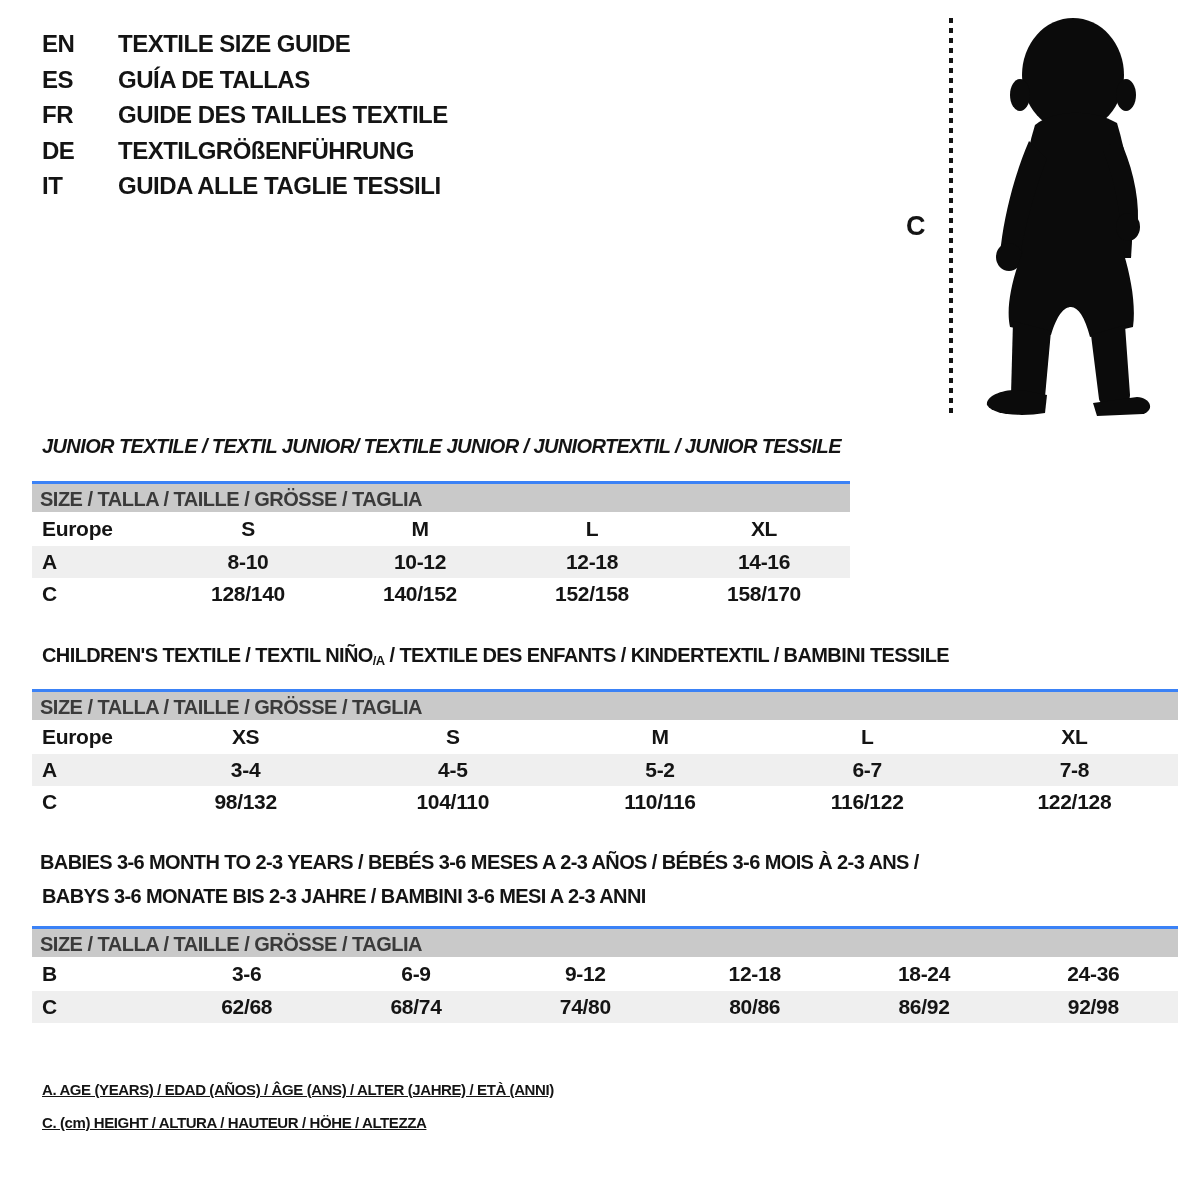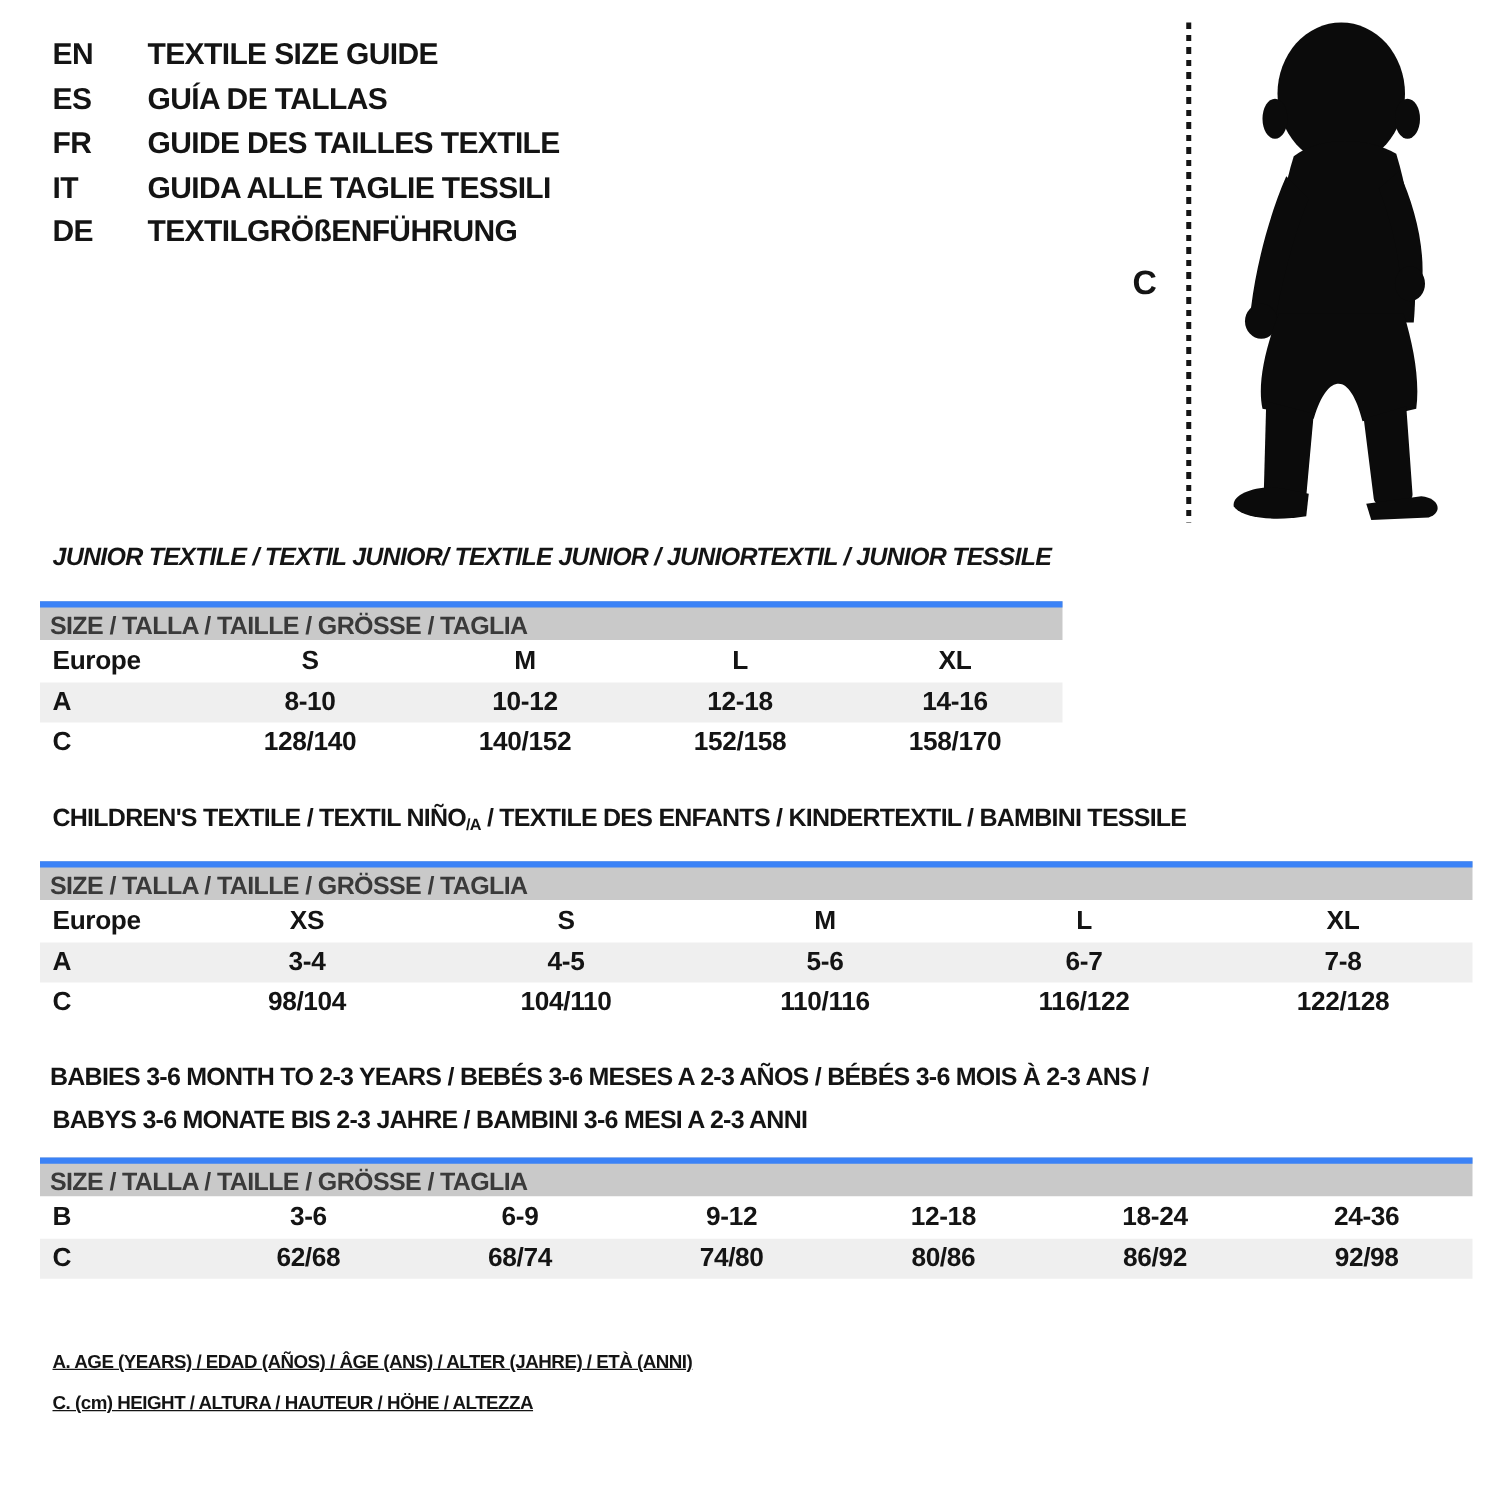--- a/index.html
+++ b/index.html
@@ -30,21 +30,21 @@
   #babies-title1{left:40px;top:850px;}
   #babies-title2{left:42px;top:884px;}
   .subscript{font-size:13px;position:relative;top:3px;}
 
   
   .size-table{left:32px;}
   #junior-table{top:481px;width:818px;}
   #children-table{top:689px;width:1146px;}
   #babies-table{top:926px;width:1146px;}
   .size-bar{height:31px;line-height:30px;box-sizing:border-box;
-    background:var(--size-bar-bg,#c9c9c9);border-top:5px solid #3b82f6;
+    background:var(--size-bar-bg,#c9c9c9);border-top:3px solid #3b82f6;
     padding-left:8px;font-size:20px;letter-spacing:-0.5px;color:#3a3a3a;white-space:nowrap;}
   .trow{display:grid;align-items:center;height:32px;font-size:21px;letter-spacing:-0.3px;}
   .trow.europe{height:34px;}
   .cols4{grid-template-columns:130px repeat(4,1fr);}
   .cols5{grid-template-columns:110px repeat(5,1fr);}
   .cols6{grid-template-columns:130px repeat(6,1fr);}
   .cell{text-align:center;white-space:nowrap;}
   .cell.rowlabel{text-align:left;padding-left:10px;}
   .trow.alt{background:var(--row-alt-bg,#efefef);}
 
@@ -62,26 +62,26 @@
   </div>
   <div class="lang-row">
     <span class="lang-code">ES</span>
     <span class="lang-title">GUÍA DE TALLAS</span>
   </div>
   <div class="lang-row">
     <span class="lang-code">FR</span>
     <span class="lang-title">GUIDE DES TAILLES TEXTILE</span>
   </div>
   <div class="lang-row">
+    <span class="lang-code">DE</span>
+    <span class="lang-title">TEXTILGRÖßENFÜHRUNG</span>
+  </div>
+  <div class="lang-row">
     <span class="lang-code">IT</span>
     <span class="lang-title">GUIDA ALLE TAGLIE TESSILI</span>
-  </div>
-  <div class="lang-row">
-    <span class="lang-code">DE</span>
-    <span class="lang-title">TEXTILGRÖßENFÜHRUNG</span>
   </div>
 </div>
 
 <div class="abs measure-line"></div>
 <div class="abs measure-label">C</div>
 <svg class="abs toddler" width="190" height="405" viewBox="0 0 190 405" xmlns="http://www.w3.org/2000/svg">
   <g fill="#0b0b0b">
     <ellipse cx="100" cy="62" rx="51" ry="57"></ellipse>
     <ellipse cx="47" cy="82" rx="10" ry="16"></ellipse>
     <ellipse cx="153" cy="82" rx="10" ry="16"></ellipse>
@@ -134,27 +134,27 @@
     <span class="cell">XS</span>
     <span class="cell">S</span>
     <span class="cell">M</span>
     <span class="cell">L</span>
     <span class="cell">XL</span>
   </div>
   <div class="trow alt cols5">
     <span class="cell rowlabel">A</span>
     <span class="cell">3-4</span>
     <span class="cell">4-5</span>
-    <span class="cell">5-6</span>
+    <span class="cell">5-2</span>
     <span class="cell">6-7</span>
     <span class="cell">7-8</span>
   </div>
   <div class="trow cols5">
     <span class="cell rowlabel">C</span>
-    <span class="cell">98/104</span>
+    <span class="cell">98/132</span>
     <span class="cell">104/110</span>
     <span class="cell">110/116</span>
     <span class="cell">116/122</span>
     <span class="cell">122/128</span>
   </div>
 </div>
 
 <div class="abs section-title" id="babies-title1">BABIES 3-6 MONTH TO 2-3 YEARS / BEBÉS 3-6 MESES A 2-3 AÑOS / BÉBÉS 3-6 MOIS À 2-3 ANS /</div>
 <div class="abs section-title" id="babies-title2">BABYS 3-6 MONATE BIS 2-3 JAHRE / BAMBINI 3-6 MESI A 2-3 ANNI</div>
 <div class="abs size-table" id="babies-table">

